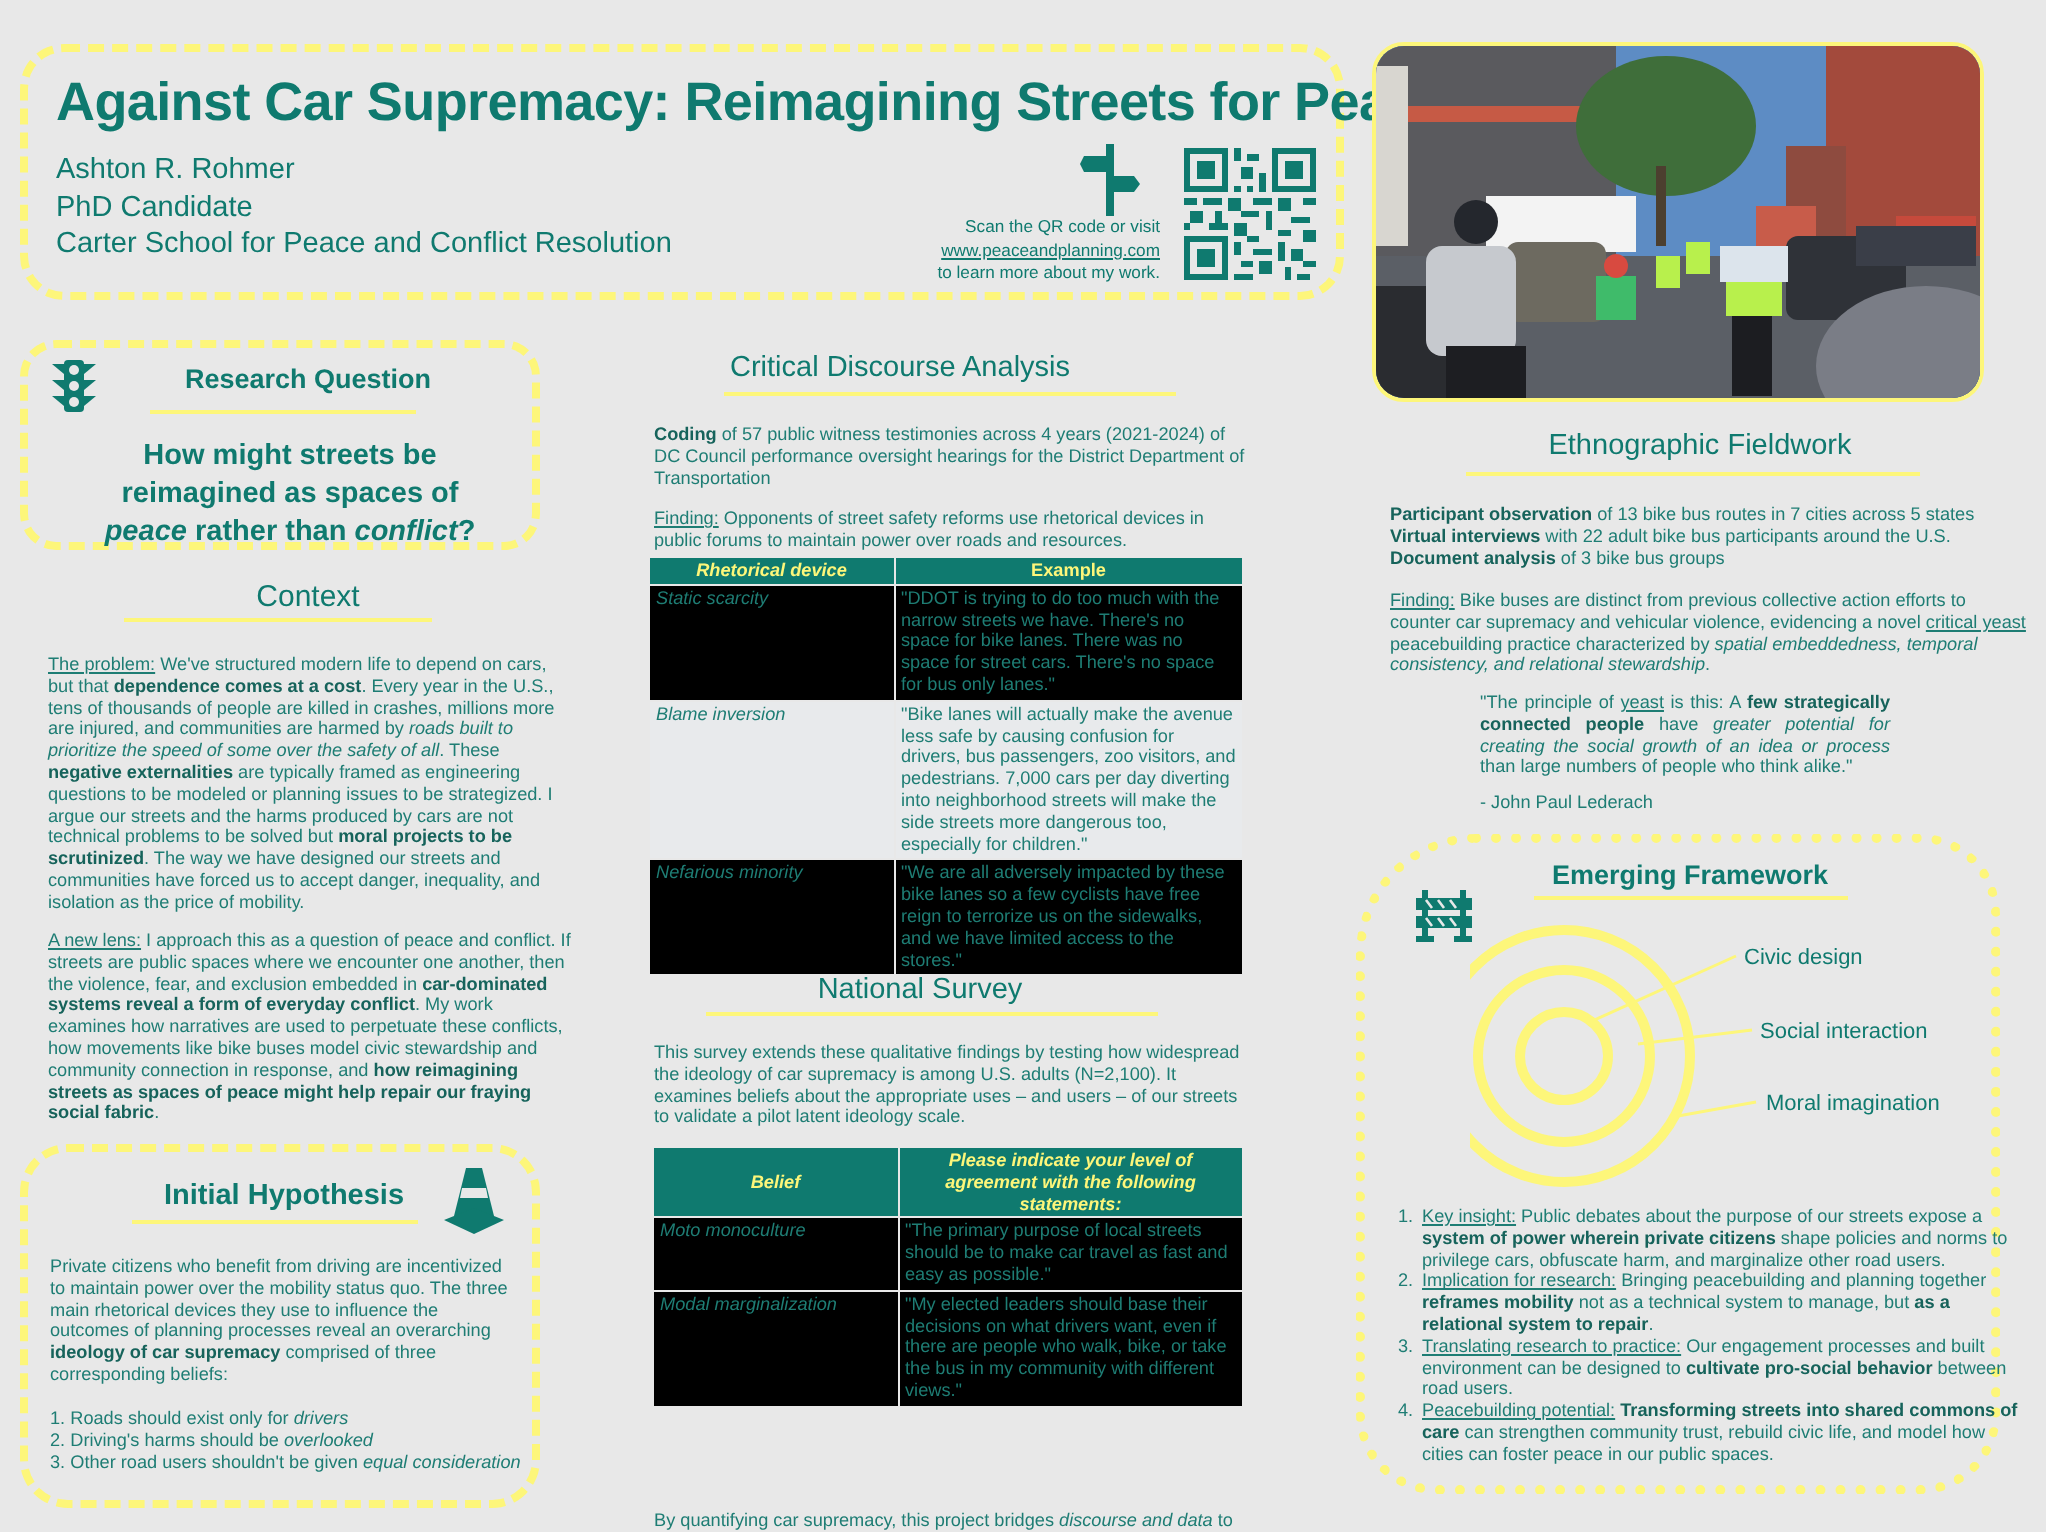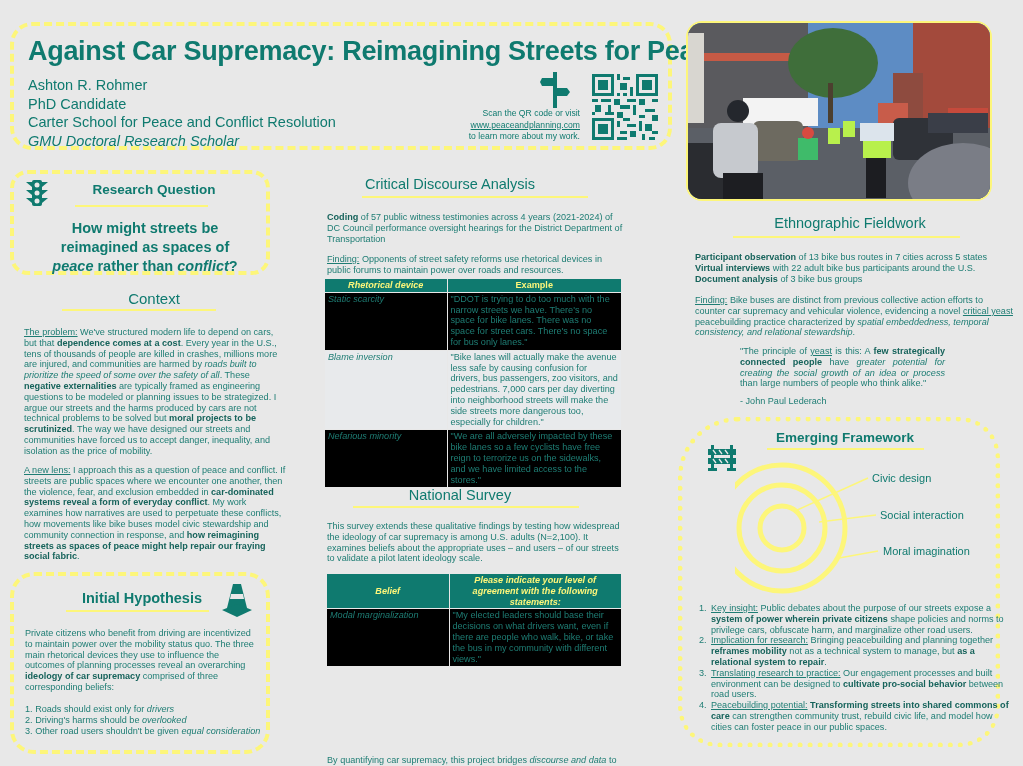--- a/index.html
+++ b/index.html
@@ -91,21 +91,20 @@
 </style>
 </head>
 <body>
 
 <div id="header" class="abs"></div>
 <div id="title" class="abs">Against Car Supremacy: Reimagining Streets for Peace</div>
 <div id="author-block" class="abs">
   <div>Ashton R. Rohmer</div>
   <div>PhD Candidate</div>
   <div>Carter School for Peace and Conflict Resolution</div>
-  <div class="it">GMU Doctoral Research Scholar</div>
 </div>
 <svg id="signpost" class="abs" viewBox="0 0 30 36">
   <rect x="13" y="0" width="4" height="36" fill="#0f7a6f"></rect>
   <polygon points="2,6 13,6 13,14 2,14 0,10" fill="#0f7a6f"></polygon>
   <polygon points="17,16 27,16 30,20 27,24 17,24" fill="#0f7a6f"></polygon>
 </svg>
 <div id="qr-text" class="abs">
   <div>Scan the QR code or visit</div>
   <div class="url">www.peaceandplanning.com</div>
   <div>to learn more about my work.</div>
@@ -235,20 +234,24 @@
   <colgroup>
       <col class="c1">
       <col>
     </colgroup>
   <tbody>
       <tr>
         <th>Belief</th>
         <th class="q">Please indicate your level of agreement with the following statements:</th>
       </tr>
   <tr class="dark">
+        <td>Moto monoculture</td>
+        <td>"The primary purpose of local streets should be to make car travel as fast and easy as possible."</td>
+      </tr>
+  <tr class="dark">
         <td>Modal marginalization</td>
         <td>"My elected leaders should base their decisions on what drivers want, even if there are people who walk, bike, or take the bus in my community with different views."</td>
       </tr>
 </tbody>
   </table>
 <div id="ns-p2" class="abs body-txt"><span>By quantifying car supremacy, this project bridges </span><i>discourse and data</i><span> to reveal how cultural narratives shape everyday mobility behaviors – and to chart a policy path toward streets as a </span><b>shared commons of care</b><span>.</span></div>
 
 <div id="photo" class="abs">
   <svg width="306" height="180" viewBox="0 0 306 180">
     <rect width="306" height="180" fill="#5d8cc4"></rect>

